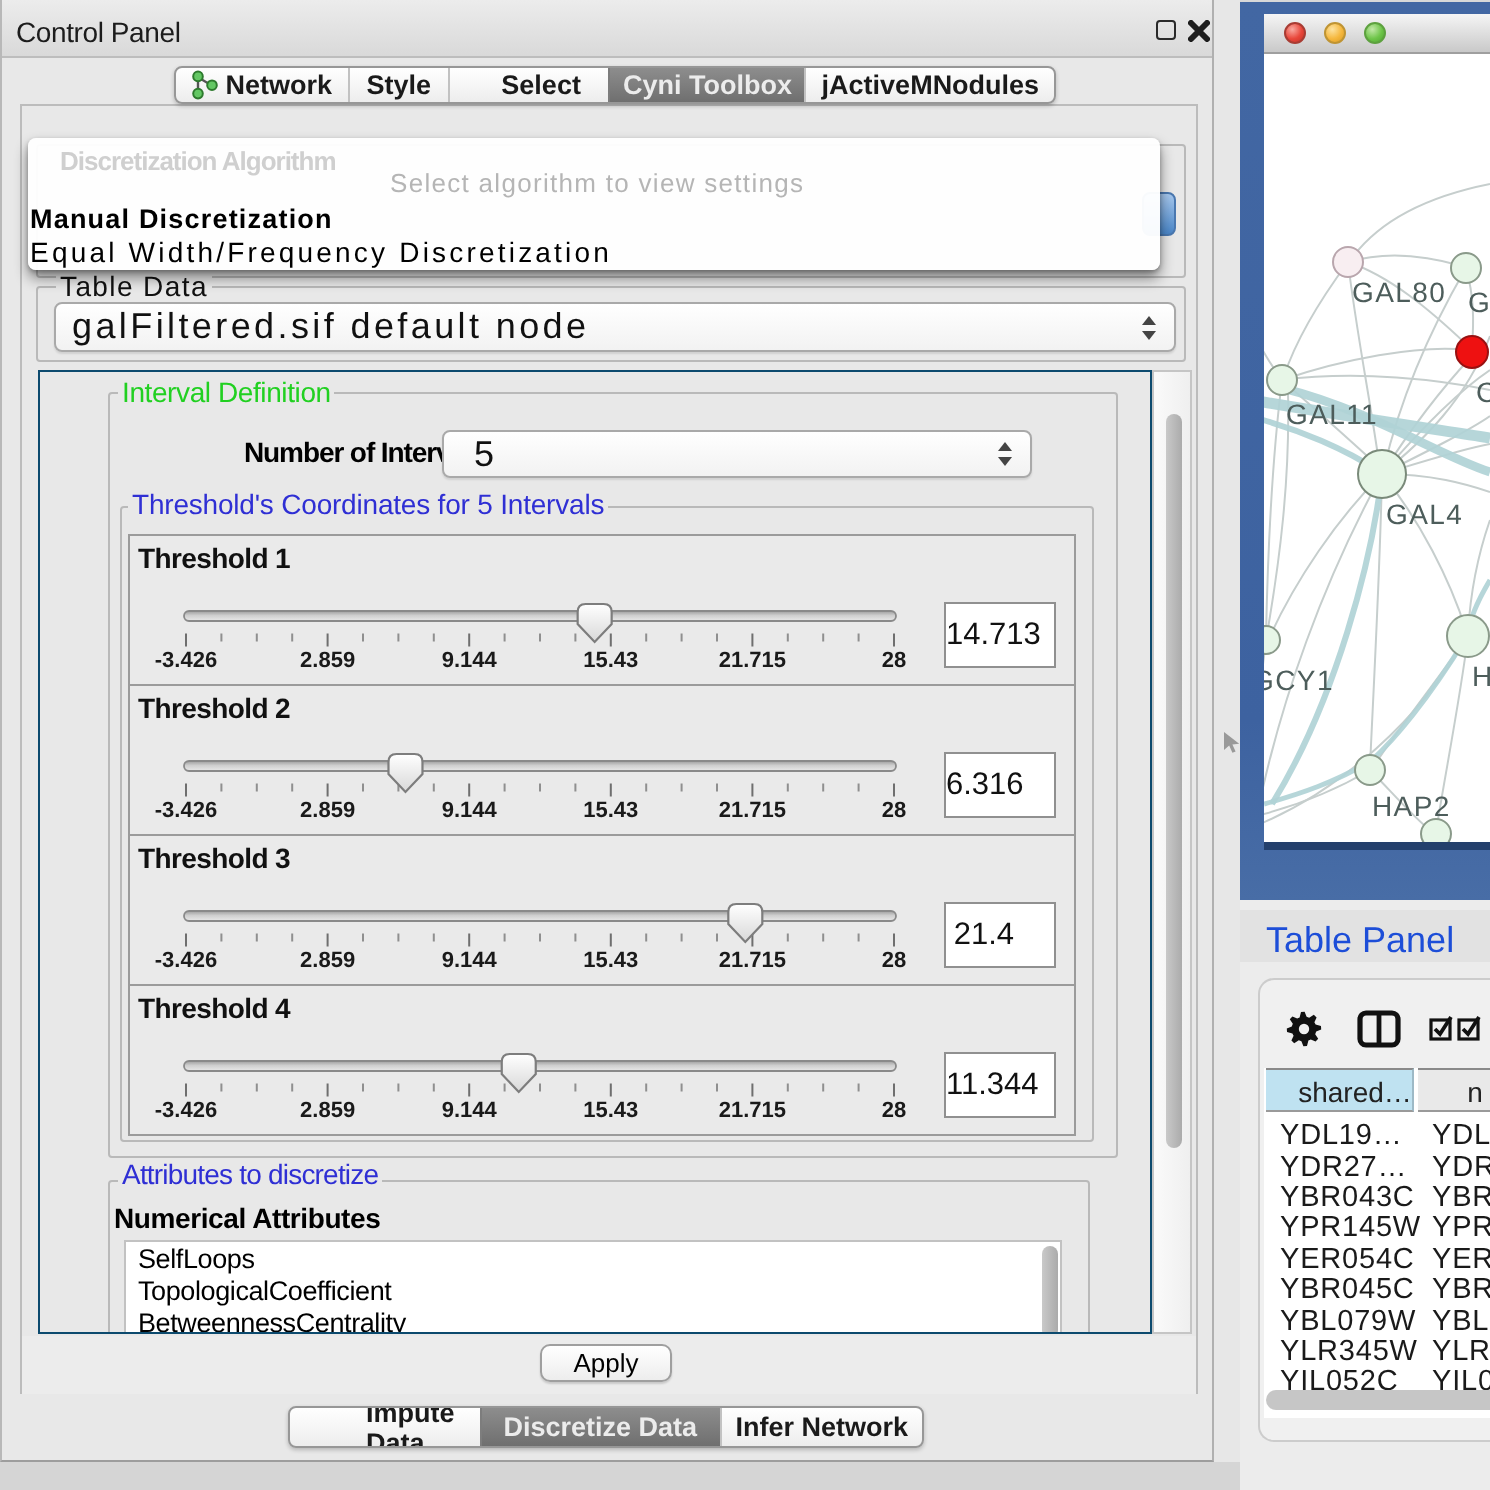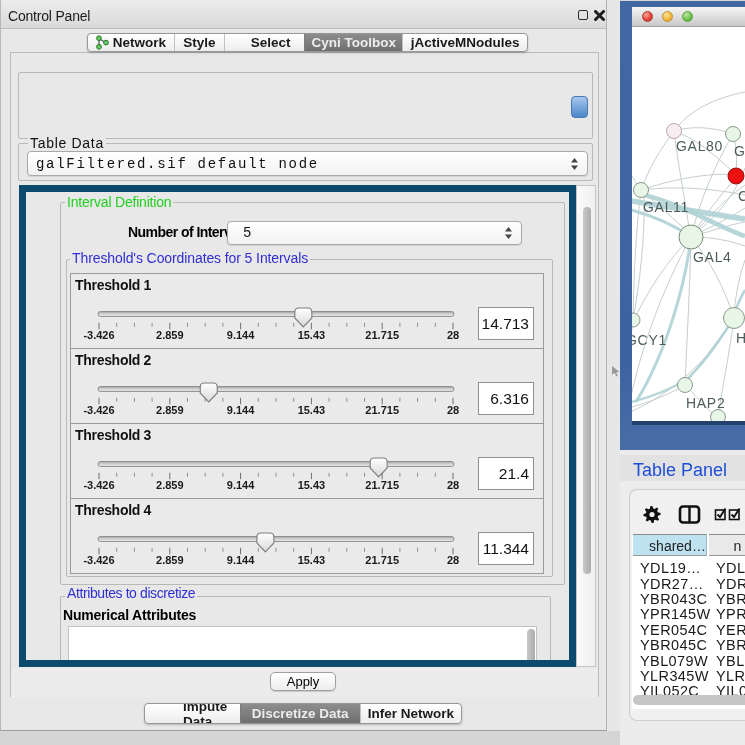--- a/index.html
+++ b/index.html
@@ -12,30 +12,30 @@
 #float-ico { left:577px; top:10px; width:10px; height:10px; border:1.5px solid #2a2a2a; border-radius:2px; }
 .seg { border:1px solid #979797; border-radius:4px; background:linear-gradient(#ffffff,#ededed); box-shadow:0 1px 2px rgba(0,0,0,0.22); display:flex; overflow:hidden; }
 .seg .s { font-size:13.5px; font-weight:bold; color:#1a1a1a; display:flex; align-items:center; justify-content:center; position:relative; }
 .seg .s + .s { border-left:1px solid #c2c2c2; }
 .seg .s.dark { background:linear-gradient(#8d8d8d,#6f6f6f); color:#ececec; border-left:1px solid #7d7d7d; }
 #tabs-top { left:86px; top:33px; width:441px; height:19px; }
 #tabs-bot { left:143px; top:703px; width:318px; height:21px; }
 #content { left:9px; top:52px; width:589px; height:645px; border:1px solid #bcbcbc; background:#e8e8e8; }
 .group { position:absolute; border:1px solid #b9b9b9; border-radius:2px; }
 .gtitle { position:absolute; font-size:14px; background:#e8e8e8; padding:0 2px; white-space:nowrap; }
-.combo { position:absolute; background:linear-gradient(#ffffff,#f2f2f2); border:1px solid #a9a9a9; border-radius:4px; font-size:14px; color:#111; display:flex; align-items:center; padding-left:8px; box-shadow:0 1px 1px rgba(0,0,0,0.1);font-family:Liberation Mono, monospace; }
+.combo { position:absolute; background:linear-gradient(#ffffff,#f2f2f2); border:1px solid #a9a9a9; border-radius:4px; font-size:18px; color:#111; display:flex; align-items:center; padding-left:8px; box-shadow:0 1px 1px rgba(0,0,0,0.1); }
 .combo .arr { position:absolute; right:5px; top:0; bottom:0; width:12px; }
 .arr svg { position:absolute; top:50%; left:0; transform:translateY(-50%); }
 #popup { left:13px; top:69px; width:566px; height:66px; background:rgba(255,255,255,0.96); border-radius:4px; box-shadow:0 4px 7px rgba(0,0,0,0.45), 0 1px 2px rgba(0,0,0,0.25); z-index:30; }
-#viewport { left:18px; top:185px; width:557px; height:482px; border:7px solid #0c4a6e; background:#e8e8e8; overflow:hidden; }
+#viewport { left:18px; top:185px; width:557px; height:482px; border:1px solid #0c4a6e; background:#e8e8e8; overflow:hidden; }
 .sbtrack { position:absolute; background:linear-gradient(90deg,#fafafa,#efefef); border:1px solid #c5c5c5; }
 .sbthumb { position:absolute; background:linear-gradient(90deg,#c9c9c9,#ababab); border-radius:5px; }
 .tpanel { position:absolute; left:44px; width:474px; height:76px; border:1px solid #9b9b9b; background:#eaeaea; }
 .tpanel .ttl { position:absolute; left:4px; top:3px; font-size:14px; font-weight:bold; color:#111; letter-spacing:-0.3px; }
-.vbox { position:absolute; left:407px; top:33px; width:56px; height:33px; background:#fff; border:1px solid #909090; font-size:15.5px; color:#111; text-align:right; line-height:31px; padding-top:0px; padding-right:4px; }
+.vbox { position:absolute; left:407px; top:33px; width:56px; height:33px; background:#fff; border:1px solid #909090; font-size:15.5px; color:#111; text-align:right; line-height:31px; padding-top:0px; padding-right:20px; }
 #bluewin { left:620px; top:1px; width:125px; height:449px; background:linear-gradient(180deg,#4267a3 0%,#3d62a0 80%,#486da6 100%); }
 #nettitle { left:632px; top:7px; width:113px; height:20px; background:linear-gradient(#f5f5f5,#c9c9c9); border-bottom:1px solid #9f9f9f; }
 .light { position:absolute; top:4px; width:11px; height:11px; border-radius:50%; }
 #tpbar { left:620px; top:455px; width:125px; height:26px; background:#e2e2e2; }
 #tpbar span { position:absolute; left:13px; top:5px; font-size:18px; color:#1d4ed8; letter-spacing:0; }
 #tablepanel { left:629px; top:489px; width:116px; height:232px; background:#f0f0f0; border:1px solid #cccccc; border-radius:8px 0 0 8px; border-right:none; }
 #tablewhite { left:632px; top:534px; width:113px; height:175px; background:#ffffff; }
 .hcell { position:absolute; top:534px; height:22px; font-size:14px; color:#222; text-align:center; line-height:22px; border-top:1px solid #8a8a8a; border-bottom:1px solid #9a9a9a; }
 .trow { position:absolute; font-size:14.5px; color:#1a1a1a; white-space:pre; letter-spacing:0.4px; }
 </style>
@@ -91,20 +91,26 @@
   <div class="gtitle" style="left:27px;top:135px;color:#111;letter-spacing:0.7px;">Table Data</div>
   <div class="combo" style="left:26px;top:151px;width:561px;height:25px;letter-spacing:1.7px;">galFiltered.sif default node
     <span class="arr">
         <svg width="9" height="14" viewBox="0 0 9 14">
           <path d="M4.5,1 L8,5.5 L1,5.5 Z" fill="#444"></path>
           <path d="M4.5,13 L1,8.5 L8,8.5 Z" fill="#444"></path>
         </svg>
       </span>
   </div>
 
+  <div class="abs" id="popup">
+    <div class="abs" style="left:16px;top:4px;font-size:13px;color:#cfcfcf;font-weight:bold;letter-spacing:-0.5px;">Discretization Algorithm</div>
+    <div class="abs" style="left:181px;top:15px;font-size:13px;color:#b5b5b5;letter-spacing:0.65px;">Select algorithm to view settings</div>
+    <div class="abs" style="left:1px;top:33px;font-size:13.5px;font-weight:bold;color:#000;letter-spacing:0.6px;">Manual Discretization</div>
+    <div class="abs" style="left:1px;top:49px;font-size:14px;color:#000;letter-spacing:1.6px;">Equal Width/Frequency Discretization</div>
+  </div>
 
   <div class="abs" id="viewport">
     <div class="group" style="left:34px;top:10px;width:505px;height:383px;"></div>
     <div class="gtitle" style="left:39px;top:2px;color:#21d021;letter-spacing:-0.2px;">Interval Definition</div>
     <div class="abs" style="left:66px;top:32px;font-size:14px;font-weight:bold;letter-spacing:-0.55px;padding-left:36px;">Number of Intervals</div>
     <div class="combo" style="left:201px;top:29px;width:295px;height:24px;padding-left:15px;">5
       <span class="arr">
           <svg width="9" height="14" viewBox="0 0 9 14">
             <path d="M4.5,1 L8,5.5 L1,5.5 Z" fill="#444"></path>
             <path d="M4.5,13 L1,8.5 L8,8.5 Z" fill="#444"></path>
@@ -176,20 +182,21 @@
           <text x="382.0" y="65.3" font-size="11" font-weight="bold" text-anchor="middle" fill="#1a1a1a">28</text>
       <path d="M185.87752179723796,44 L185.87752179723796,38 Q185.87752179723796,34 189.87752179723796,34 L198.87752179723796,34 Q202.87752179723796,34 202.87752179723796,38 L202.87752179723796,44 L194.37752179723796,53 Z" fill="url(#thumbg)" stroke="#7d7d7d" stroke-width="1.1"></path>
     </svg>
       <div class="vbox">11.344</div>
     </div>
 
     <div class="group" style="left:34px;top:404px;width:491px;height:110px;"></div>
     <div class="gtitle" style="left:39px;top:393px;color:#2f2fd4;letter-spacing:-0.4px;">Attributes to discretize</div>
     <div class="abs" style="left:37px;top:415px;font-size:14px;font-weight:bold;letter-spacing:-0.2px;">Numerical Attributes</div>
     <div class="abs" style="left:42px;top:434px;width:469px;height:60px;background:#fff;border:1px solid #c2c2c2;">
+      <div class="abs" style="left:6px;top:1px;font-size:13.5px;line-height:16.2px;letter-spacing:-0.2px;">SelfLoops<br>TopologicalCoefficient<br>BetweennessCentrality</div>
       <div class="sbthumb" style="left:458px;top:2px;width:8px;height:46px;"></div>
     </div>
   </div>
 
   <div class="sbtrack" style="left:575px;top:185px;width:20px;height:482px;"></div>
   <div class="sbthumb" style="left:582px;top:207px;width:8px;height:367px;"></div>
 
   <div class="abs" style="left:10px;top:668px;width:587px;height:29px;background:#ececec;"></div>
   <div class="abs" style="left:269px;top:672px;width:66px;height:19px;background:linear-gradient(#ffffff,#ededed);border:1px solid #9f9f9f;border-radius:5px;font-size:13px;text-align:center;line-height:17px;box-shadow:0 1px 1px rgba(0,0,0,0.15);">Apply</div>
 

